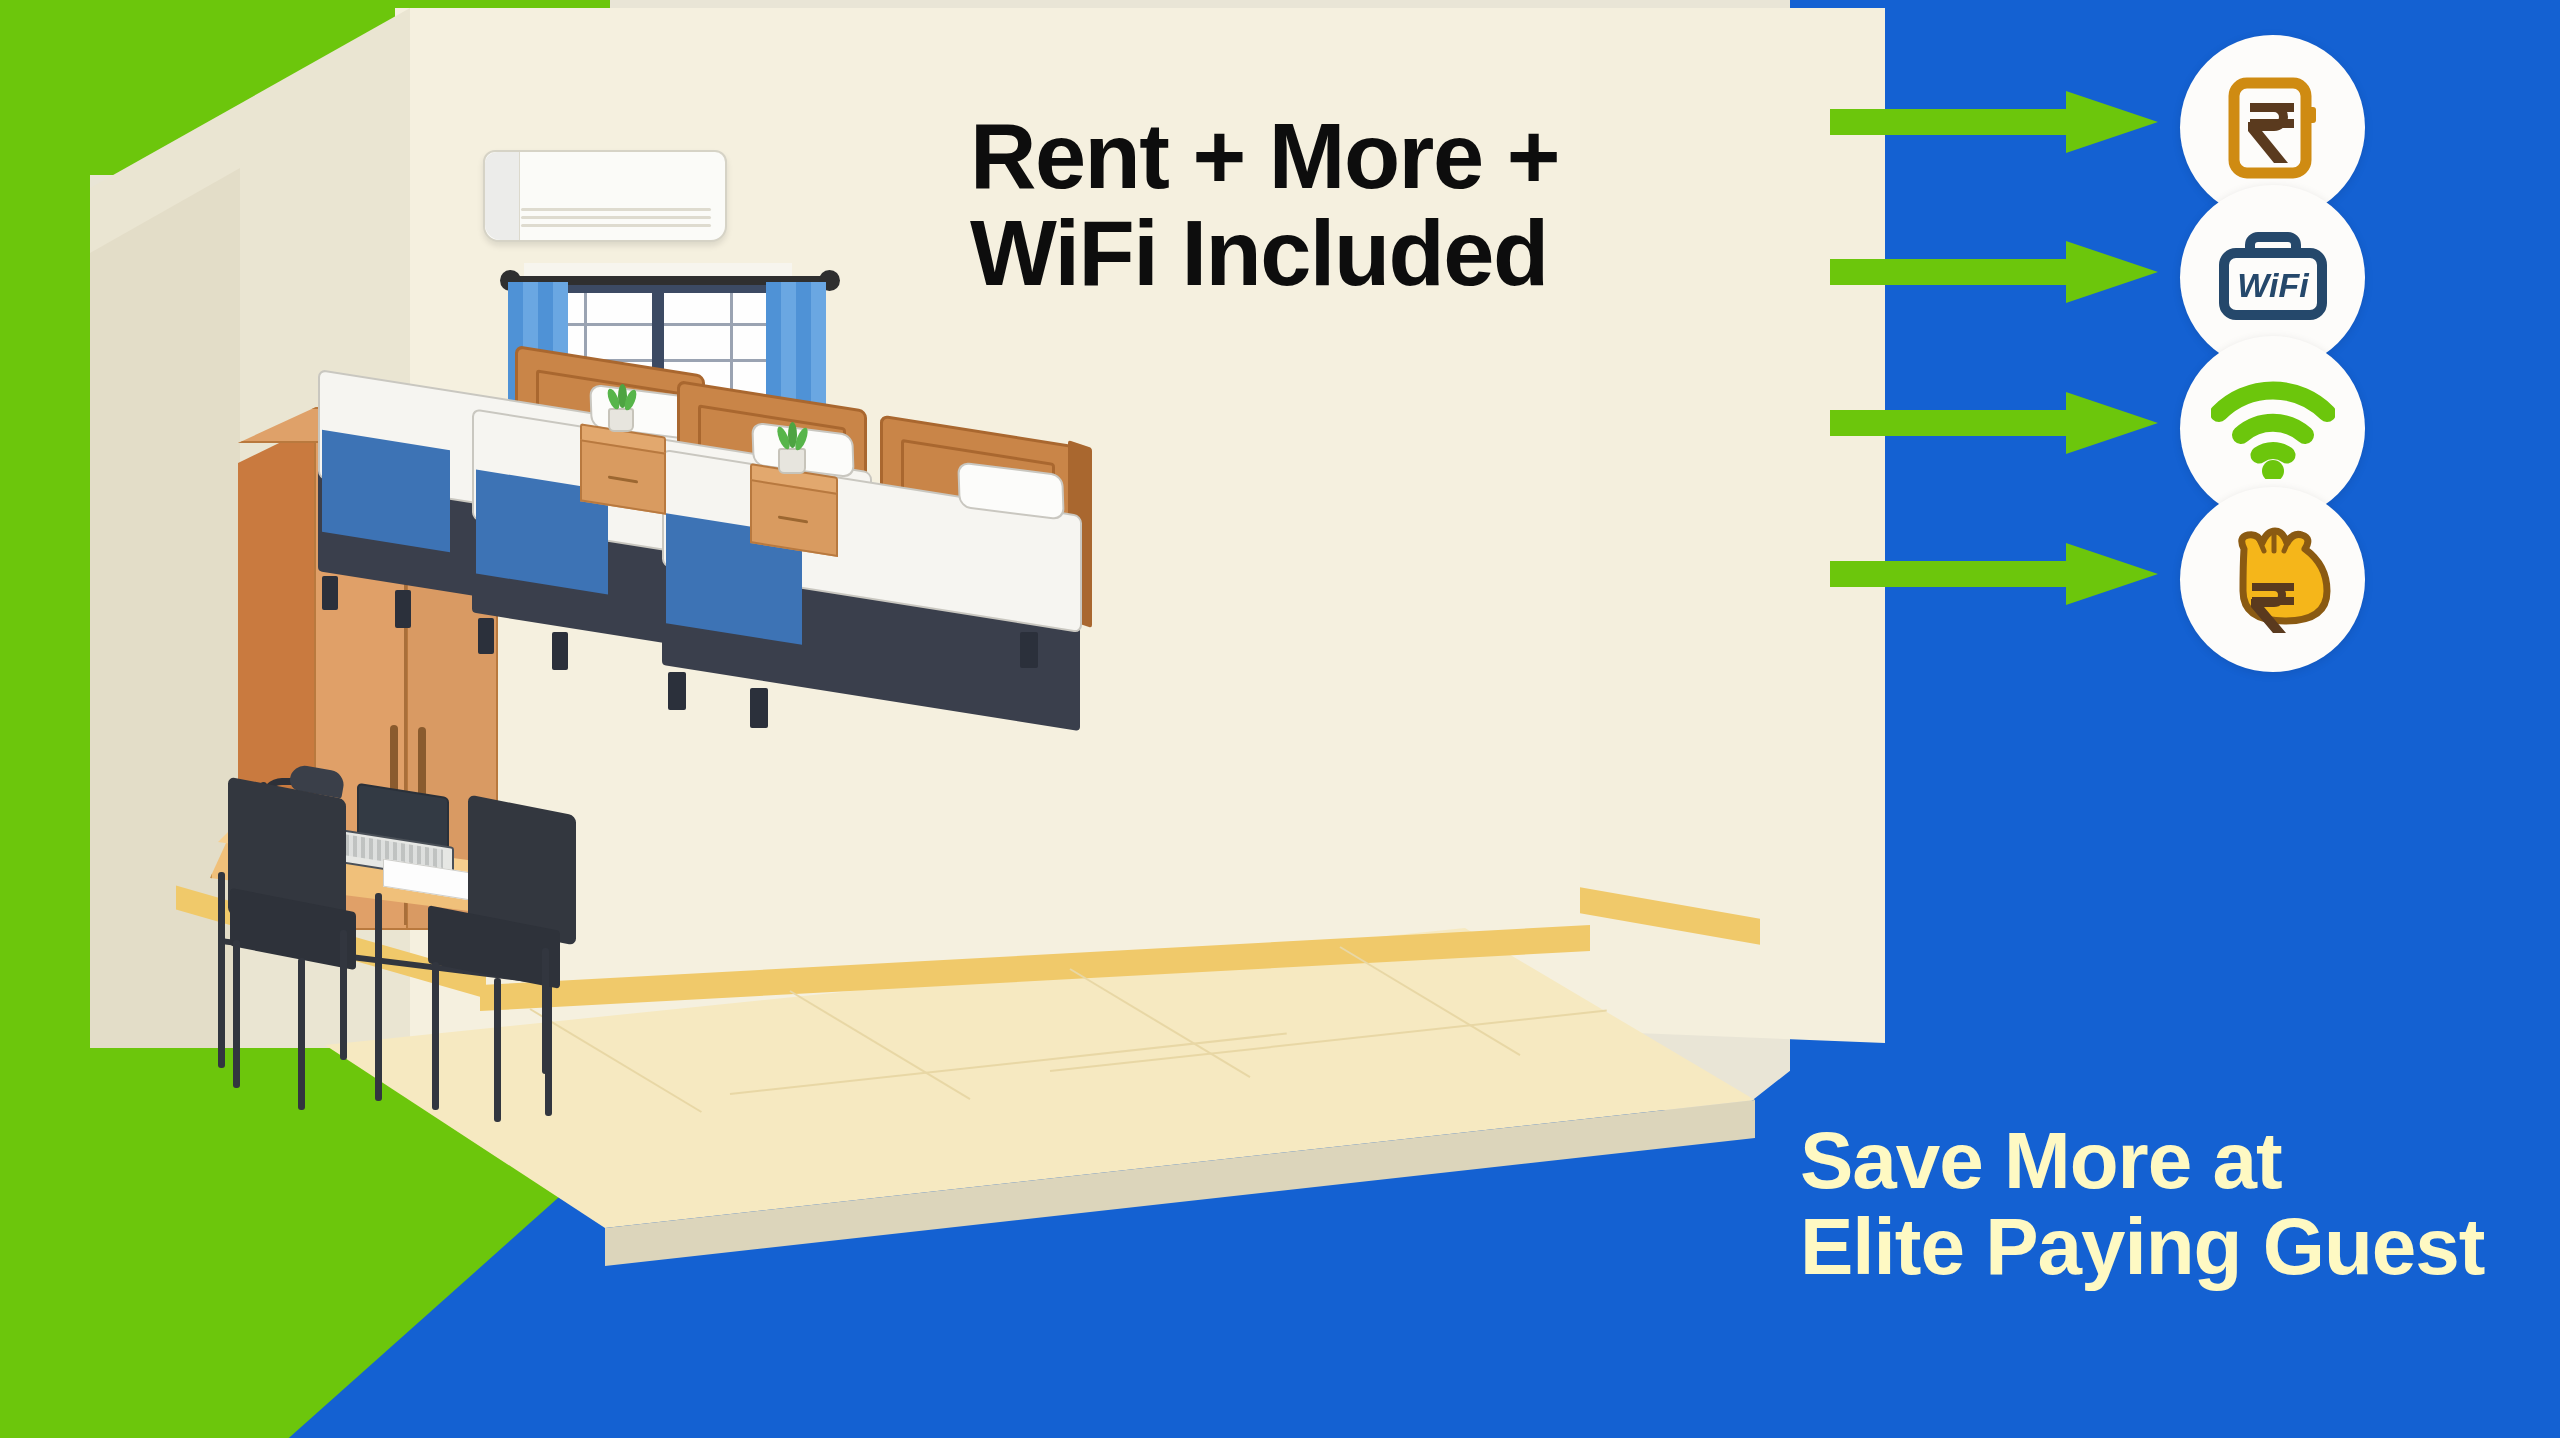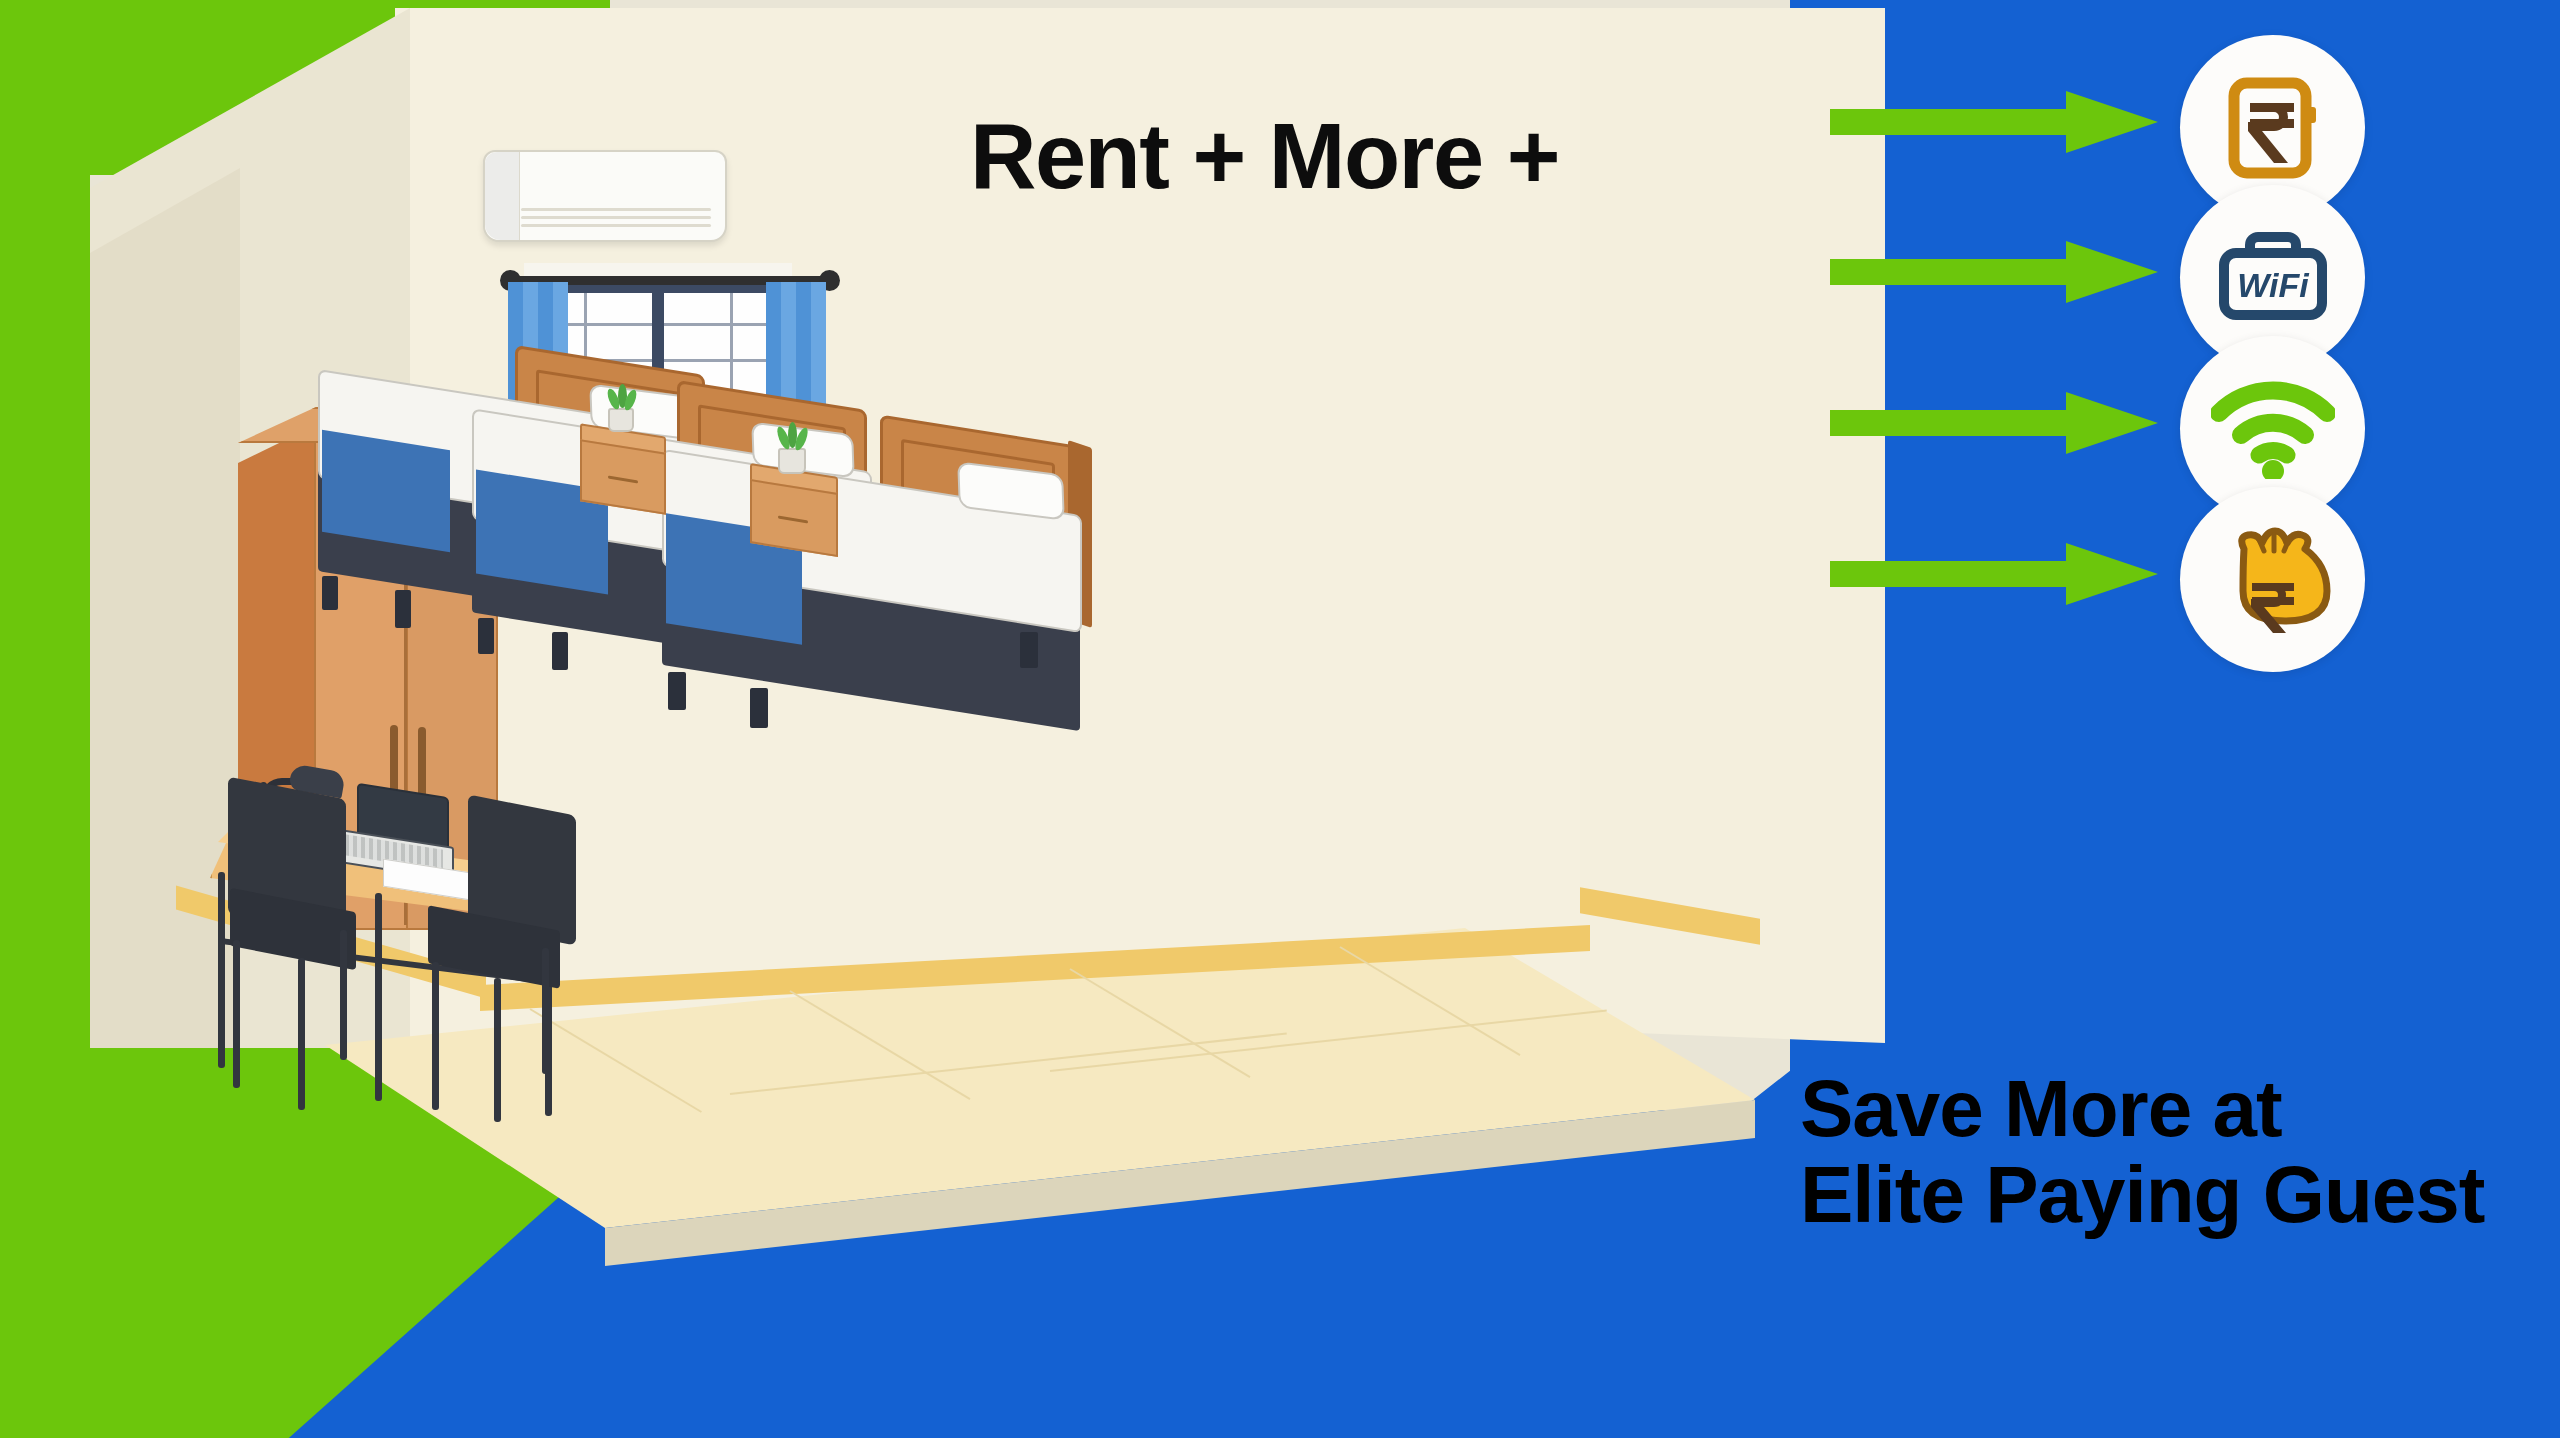--- a/index.html
+++ b/index.html
@@ -235,22 +235,22 @@
     clip-path:polygon(0 0,100% 50%,0 100%);
   }
   .badge{
     position:absolute;left:350px;top:0;width:185px;height:185px;border-radius:50%;
     background:#fdfcfa;box-shadow:0 2px 10px rgba(0,0,0,.10);
     display:flex;align-items:center;justify-content:center;
   }
 
   
   .cta{
-    position:absolute;left:1800px;top:1066px;width:740px;
-    color:#000000;font-size:80px;font-weight:700;line-height:1.08;letter-spacing:-1px;
+    position:absolute;left:1800px;top:1118px;width:740px;
+    color:#fef9c3;font-size:80px;font-weight:700;line-height:1.08;letter-spacing:-1px;
   }
   .cta div{white-space:nowrap;}
 </style>
 </head>
 <body>
 
 <div id="poster">
 
   <div class="bg-blue"></div>
   <div class="bg-green-left"></div>
@@ -405,20 +405,21 @@
       <div class="plant-pot" style="left:688px;top:448px;width:28px;height:26px;"></div>
       <div class="plant-leaf" style="left:689px;top:426px;width:9px;height:24px;background:#57b54a;transform:rotate(-22deg);"></div>
       <div class="plant-leaf" style="left:698px;top:422px;width:9px;height:26px;background:#4ea442;"></div>
       <div class="plant-leaf" style="left:707px;top:427px;width:9px;height:24px;background:#57b54a;transform:rotate(22deg);"></div>
     </div>
 
   </div>
 
   <div class="headline">
     <div>Rent + More +</div>
+    <div>WiFi Included</div>
   </div>
 
   <div class="feature-row" style="top:35px;">
     <div class="arrow">
       <div class="arrow-shaft"></div>
       <div class="arrow-head"></div>
     </div>
     <div class="badge">
       <svg width="110" height="110" viewBox="0 0 110 110">
         <rect x="16" y="10" width="72" height="90" rx="13" ry="13" fill="none" stroke="#cf8b12" stroke-width="11"></rect>

